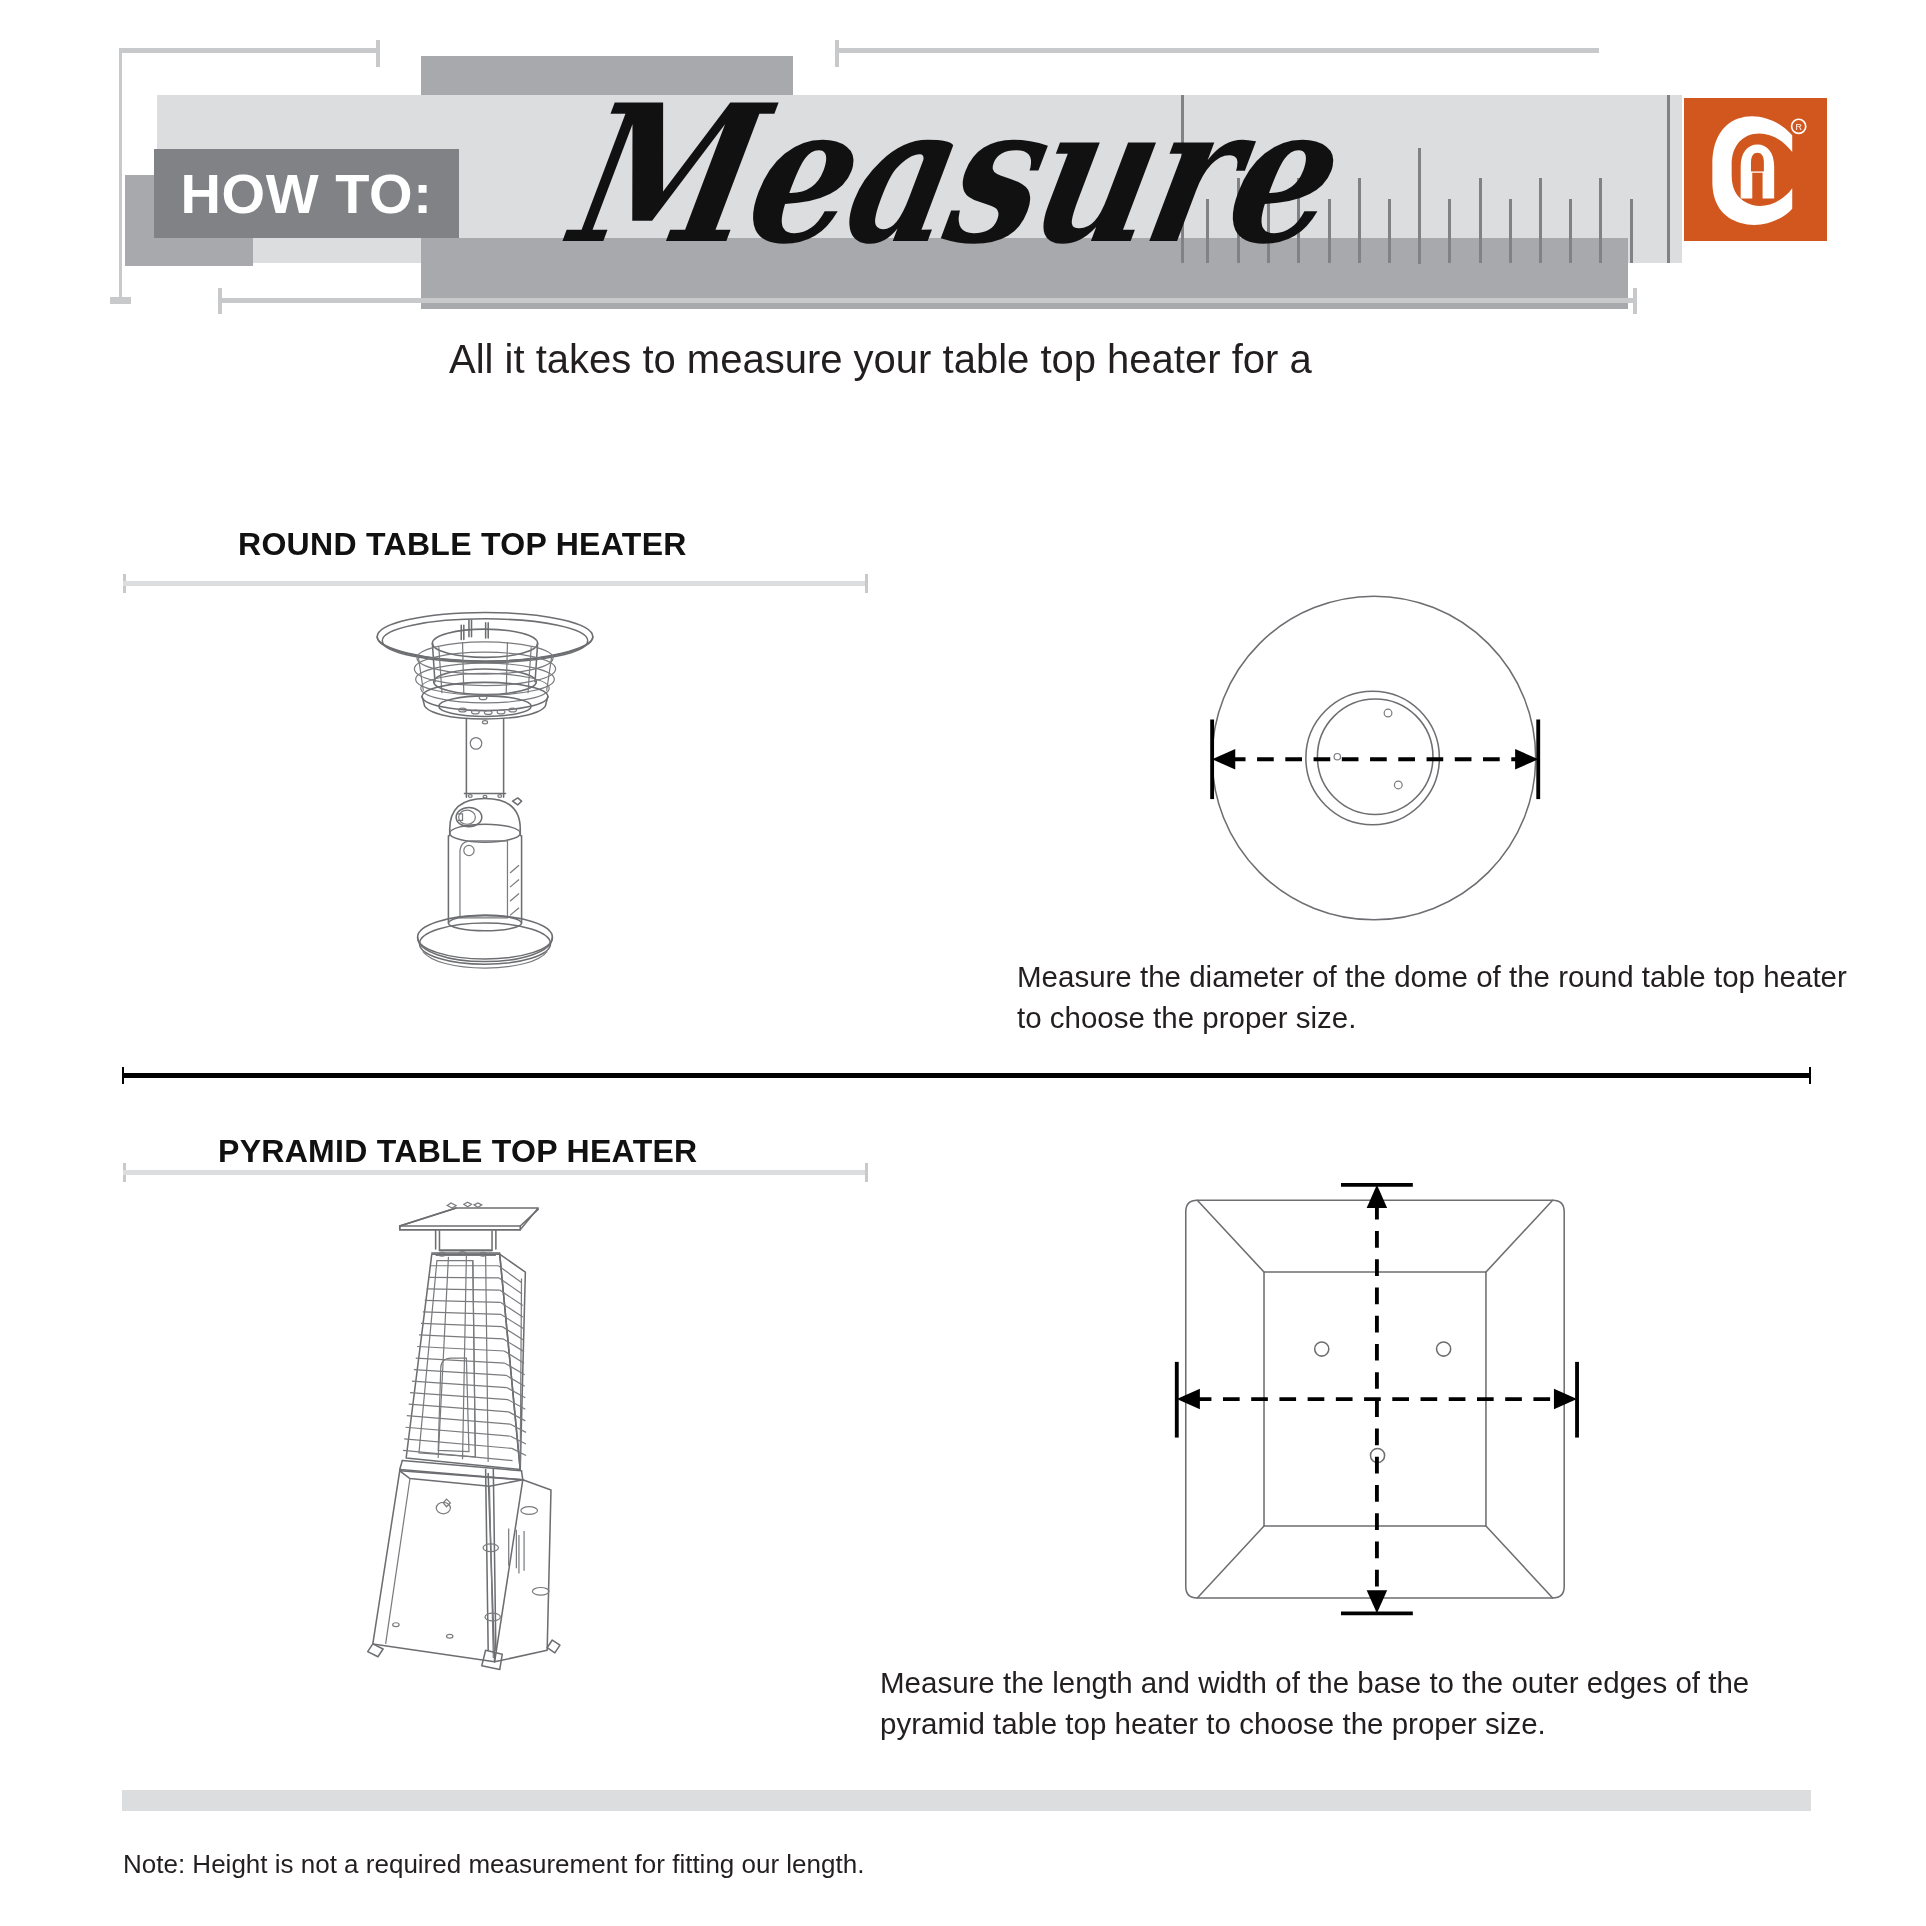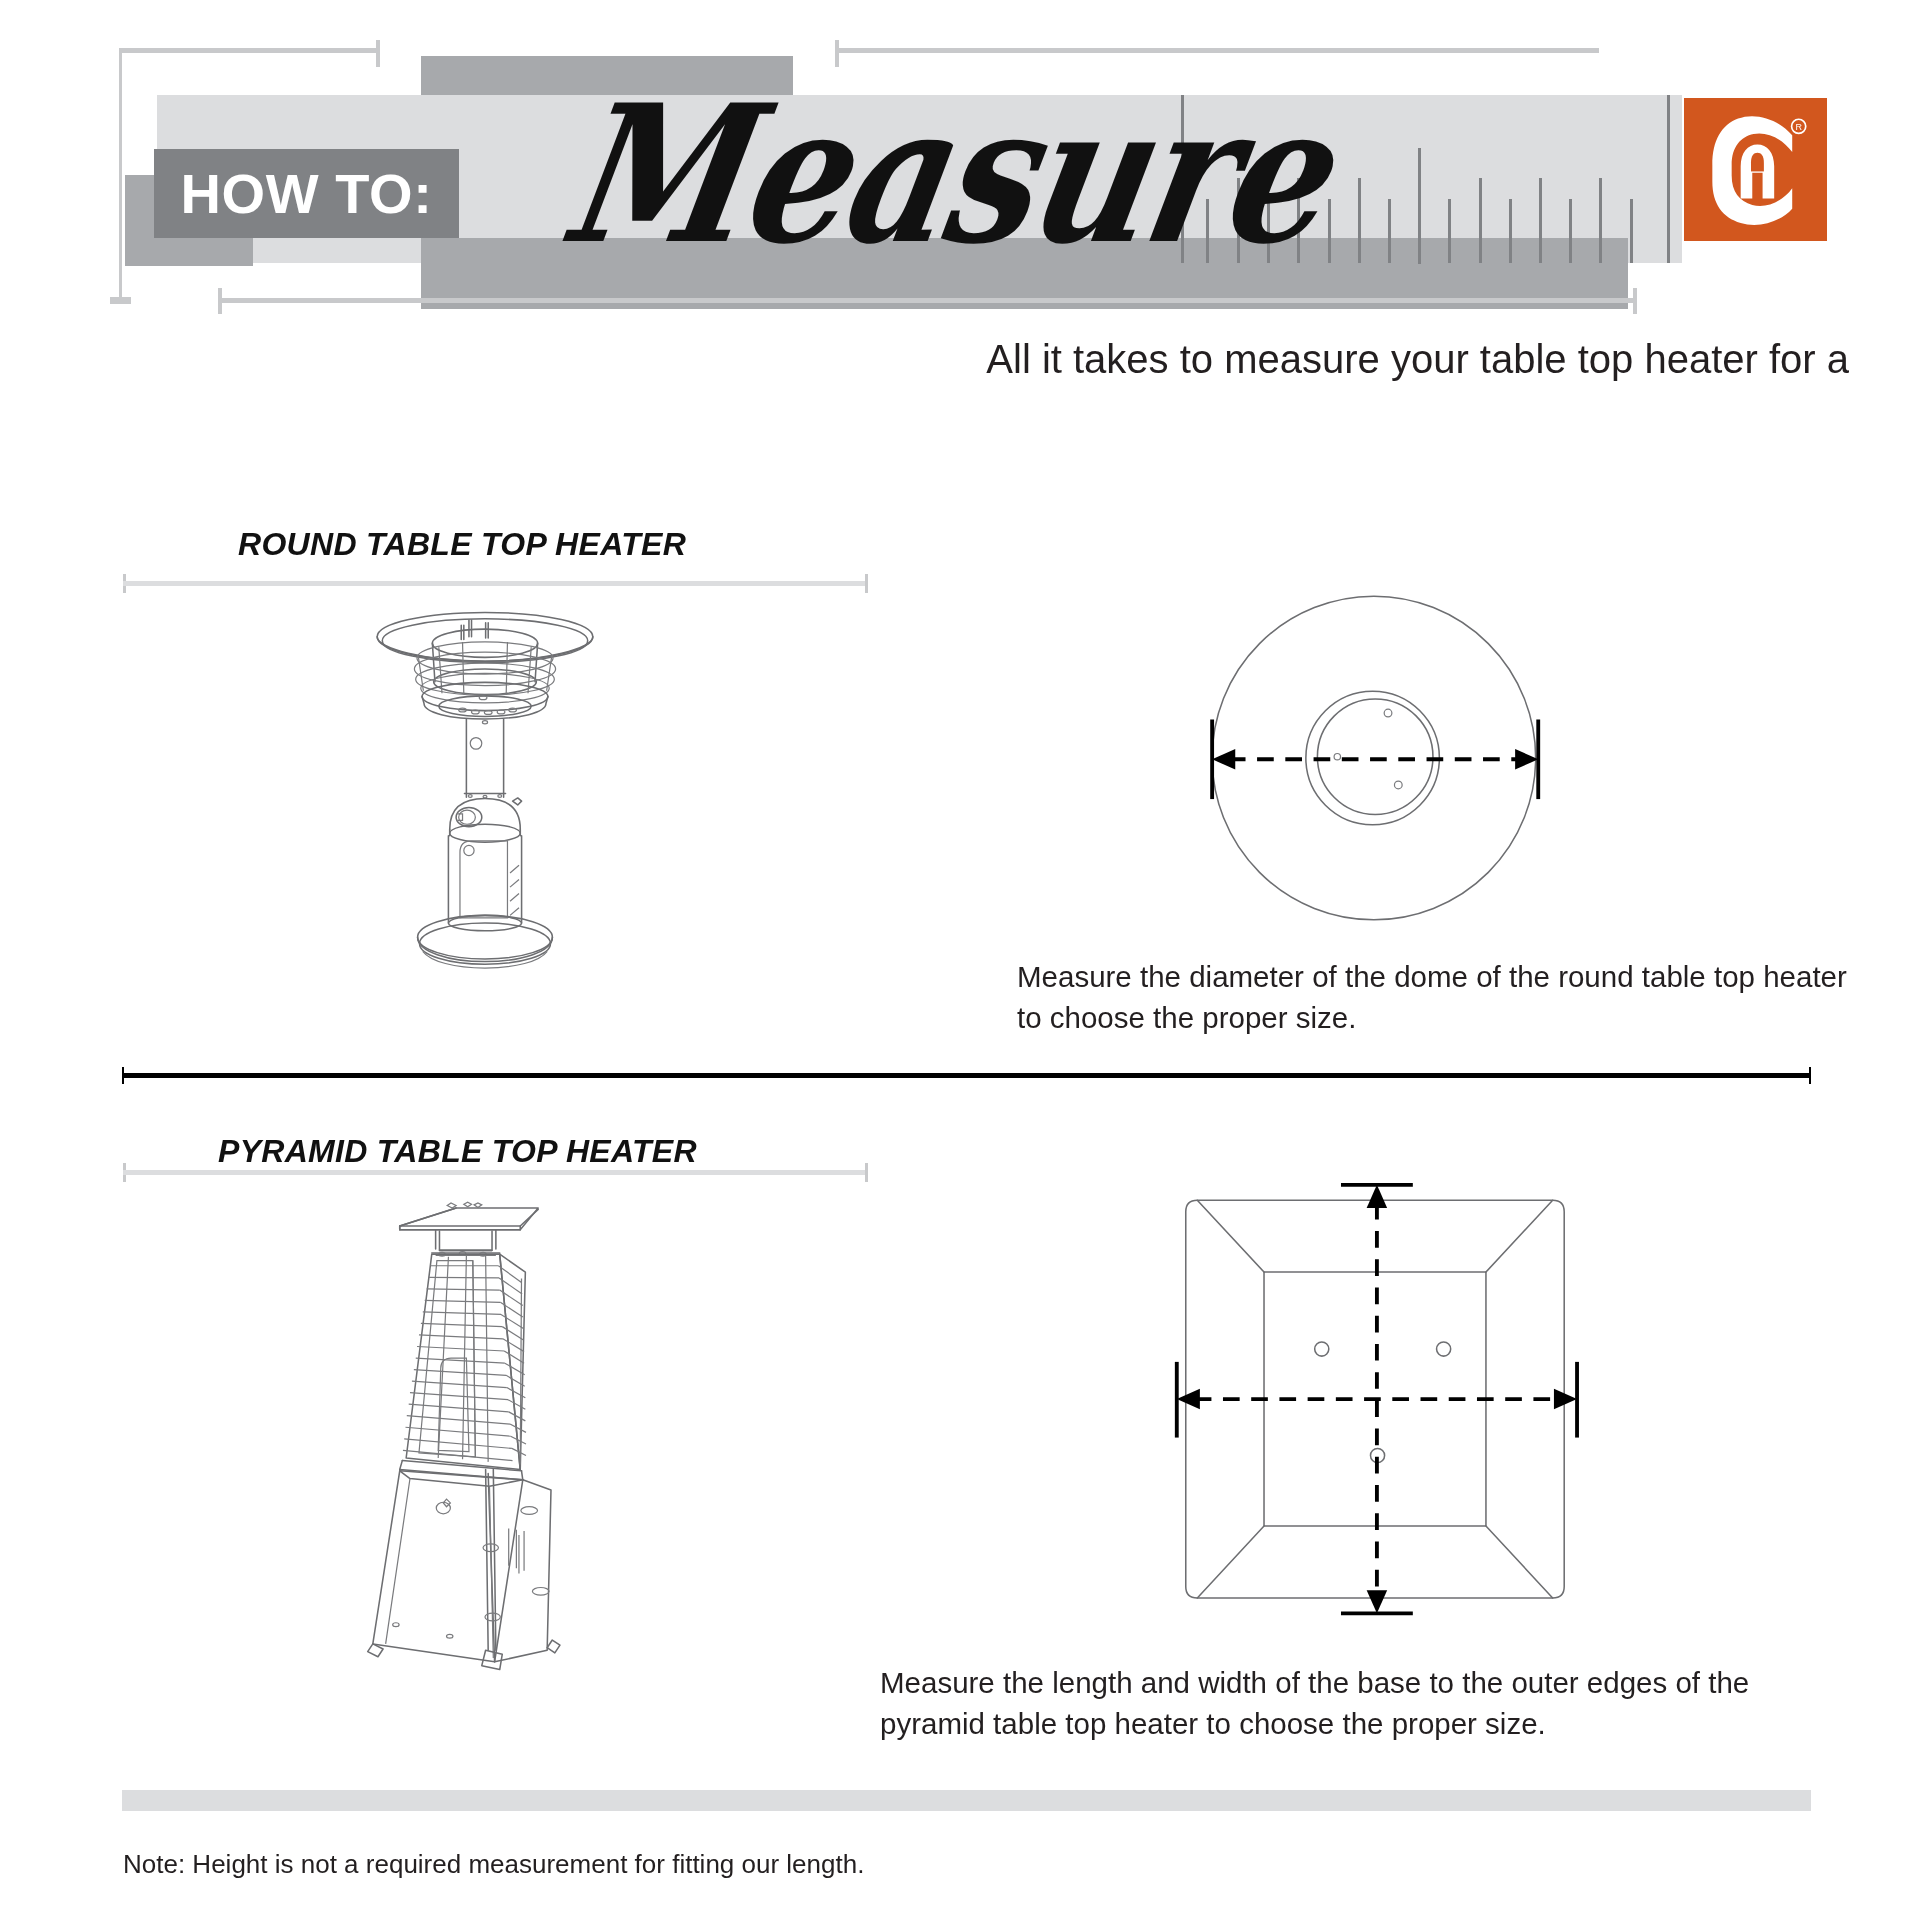--- a/index.html
+++ b/index.html
@@ -44,29 +44,28 @@
 
   
   .dim-line{position:absolute;background:#c8c9cb;}
   .dim-cap{position:absolute;background:#c8c9cb;}
 
   
   .tick{position:absolute;background:#808285;width:2.6px;}
 
   
   #subtitle{
-    position:absolute;left:449px;top:334px;width:1400px;text-align:right;
+    position:absolute;left:449px;top:334px;width:1400px;text-align:left;
     font-size:40px;line-height:1.28;color:#231f20;font-weight:400;
   }
 
   
   .section-title{
     position:absolute;font-size:32px;font-weight:bold;letter-spacing:0.3px;
     color:#111111;
-    font-style:italic;
   }
   .title-rule{position:absolute;height:5.1px;background:#dcdddf;}
   .title-rule-cap{position:absolute;width:2.6px;height:19px;background:#c8c9cb;}
 
   .caption{
     position:absolute;font-size:29.5px;line-height:1.38;color:#231f20;
   }
 
   .divider-rule{position:absolute;height:5.1px;background:#000000;}
   .divider-cap{position:absolute;width:1.9px;height:16.7px;background:#000000;}

